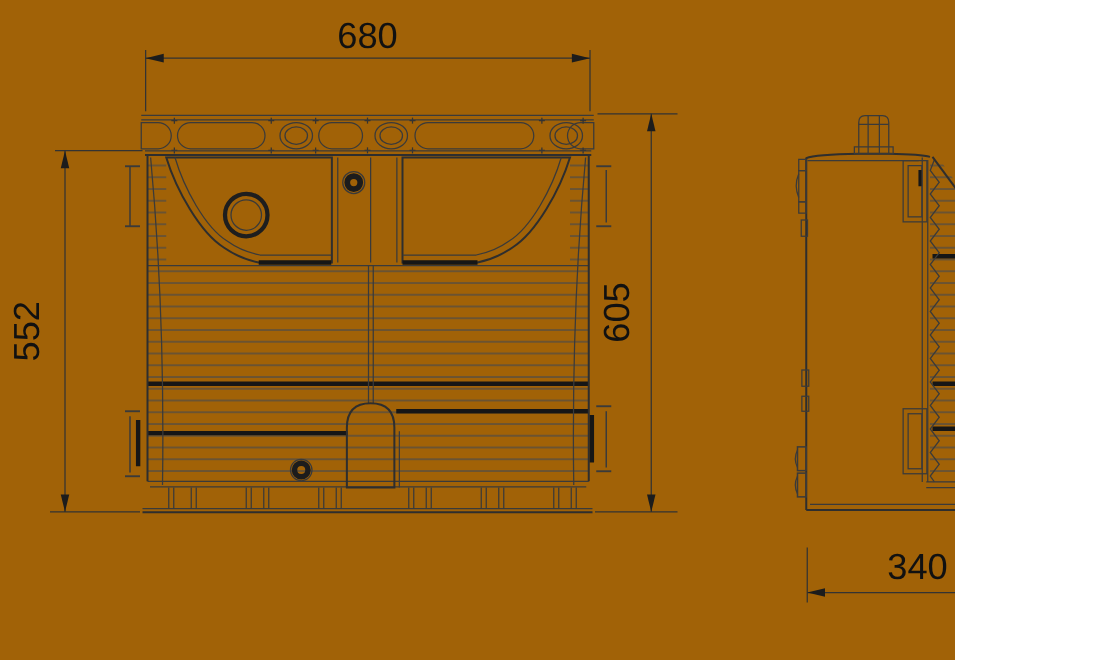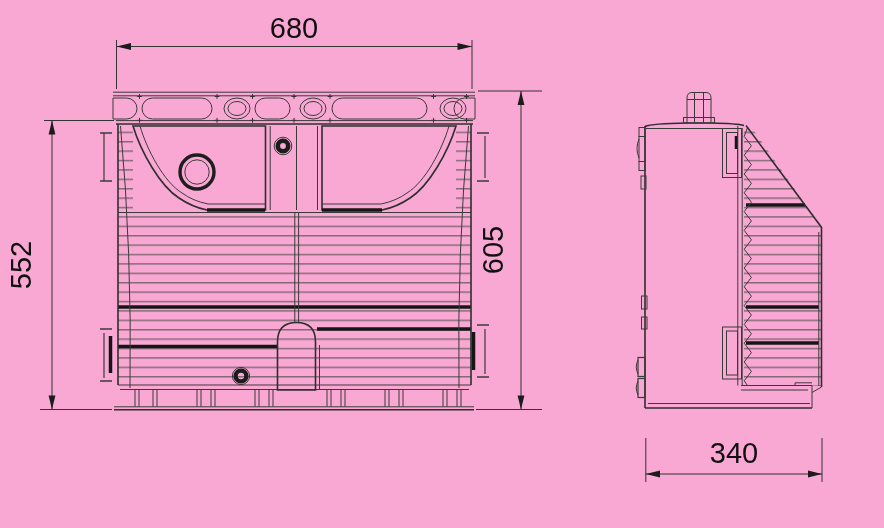--- a/index.html
+++ b/index.html
@@ -1,16 +1,16 @@
 <!DOCTYPE html>
 <html><head>
 <meta charset="utf-8">
 <style>
   html,body{margin:0;padding:0;background:#ffffff;}
-  .stage{width:884px;height:528px;background:#f9a8d4;position:relative;overflow:hidden;}
+  .stage{width:764px;height:528px;background:#a16207;position:relative;overflow:hidden;}
   svg{display:block;}
   .dim-text{font-family:"Liberation Sans", sans-serif;font-size:29px;fill:#111;}
   .thin{stroke:#3a3a3a;stroke-width:1;fill:none;}
   .med{stroke:#2e2e2e;stroke-width:1.6;fill:none;}
   .heavy{stroke:#161616;stroke-width:3.5;fill:none;}
   .dimline{stroke:#333;stroke-width:1;fill:none;}
   .arrow{fill:#1c1c1c;stroke:none;}
 </style>
 </head>
 <body>

